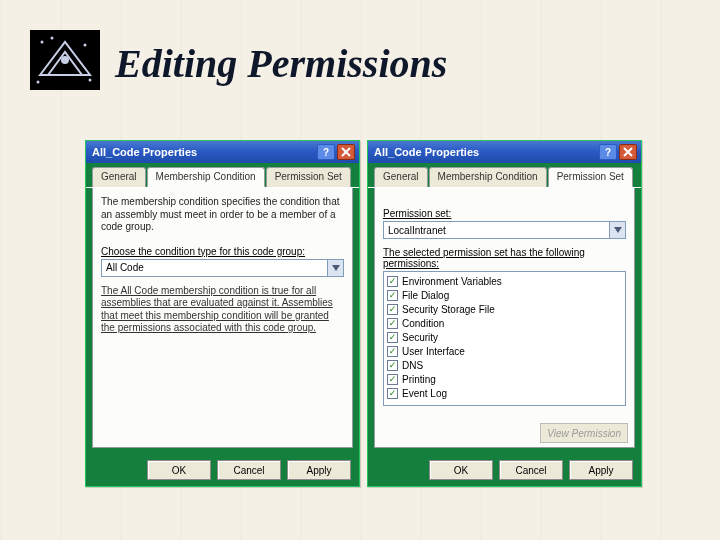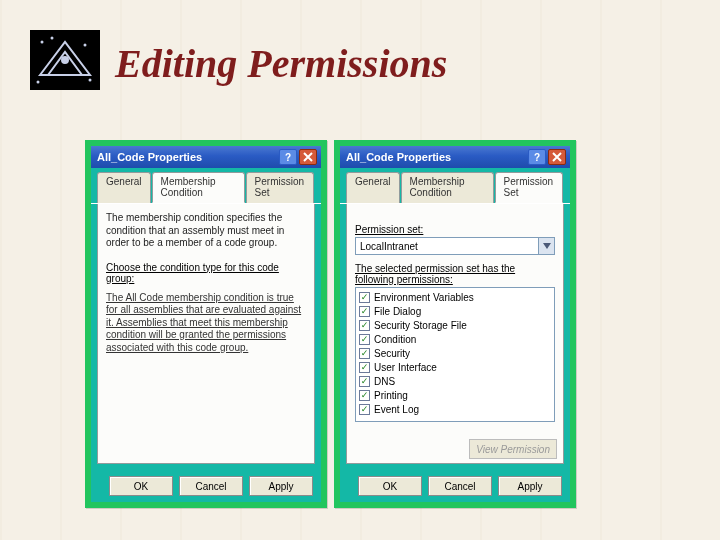--- a/index.html
+++ b/index.html
@@ -28,32 +28,32 @@
     color: #fff;
   }
   .slide-bullet svg { width: 100%; height: 100%; }
   .slide-title {
     position: absolute;
     left: 115px; top: 40px;
     font-family: "Times New Roman", serif;
     font-size: 40px;
     font-weight: bold;
     font-style: italic;
-    color: #7f1d1d;
+    color: #0f172a;
   }
   .dialogs {
     position: absolute;
     top: 140px; left: 85px;
     display: flex;
     gap: 7px;
   }
   .dialog {
-    width: 242px;
-    background: #14b8a6;
-    border: 6px solid #22c55e;
+    width: 275px;
+    background: #15803d;
+    border: 1px solid #22c55e;
     box-shadow: 1px 1px 0 rgba(0,0,0,.15);
   }
   .titlebar {
     height: 22px;
     background: linear-gradient(#4a79d1, #2a5bc4 45%, #1e4cac);
     color: #fff;
     display: flex;
     align-items: center;
     padding: 0 4px 0 6px;
     font-weight: bold;
@@ -183,20 +183,28 @@
       </span>
     </div>
     <div class="tabs">
       <div class="tab">General</div>
       <div class="tab active">Membership Condition</div>
       <div class="tab">Permission Set</div>
     </div>
     <div class="tabpanel">
       <div class="desc">The membership condition specifies the condition that an assembly must meet in order to be a member of a code group.</div>
       <div class="label">Choose the condition type for this code group:</div>
+      <div class="combo">
+        <span class="val">All Code</span>
+        <span class="arrow">
+          <svg width="8" height="6" viewBox="0 0 8 6">
+              <path d="M0 0 L8 0 L4 6 Z" fill="#4b5a78"></path>
+            </svg>
+        </span>
+      </div>
       <div class="hint">The All Code membership condition is true for all assemblies that are evaluated against it. Assemblies that meet this membership condition will be granted the permissions associated with this code group.</div>
     </div>
     <div class="btnrow">
       <div class="btn">OK</div>
       <div class="btn">Cancel</div>
       <div class="btn">Apply</div>
     </div>
   </div>
 
   <div class="dialog">

